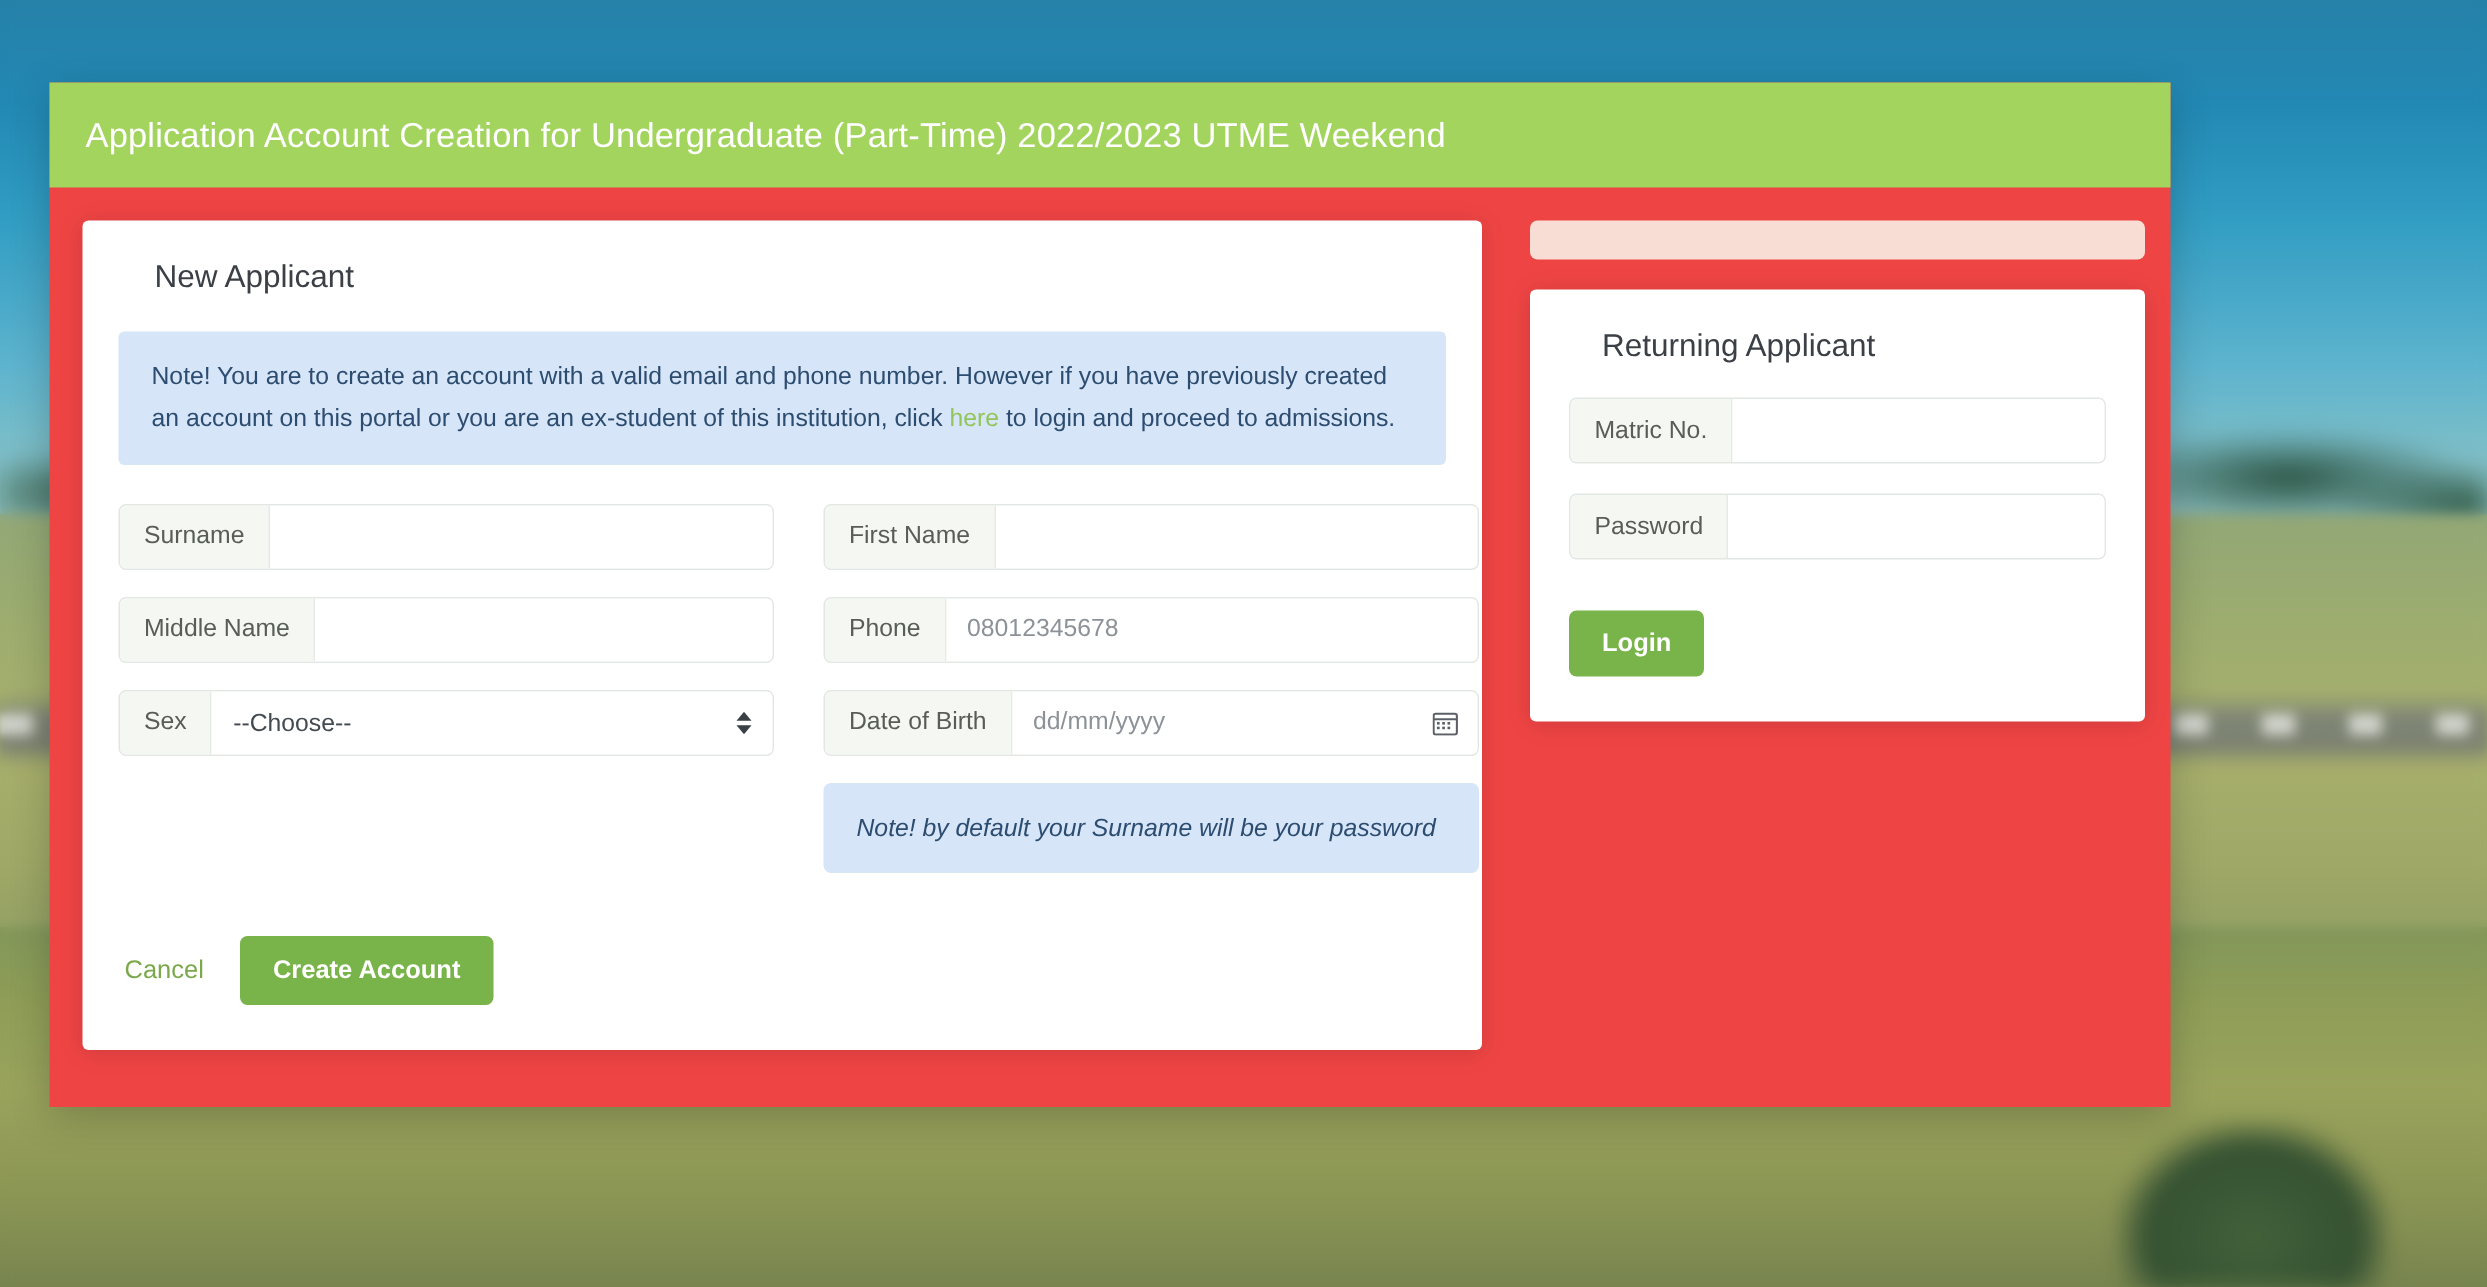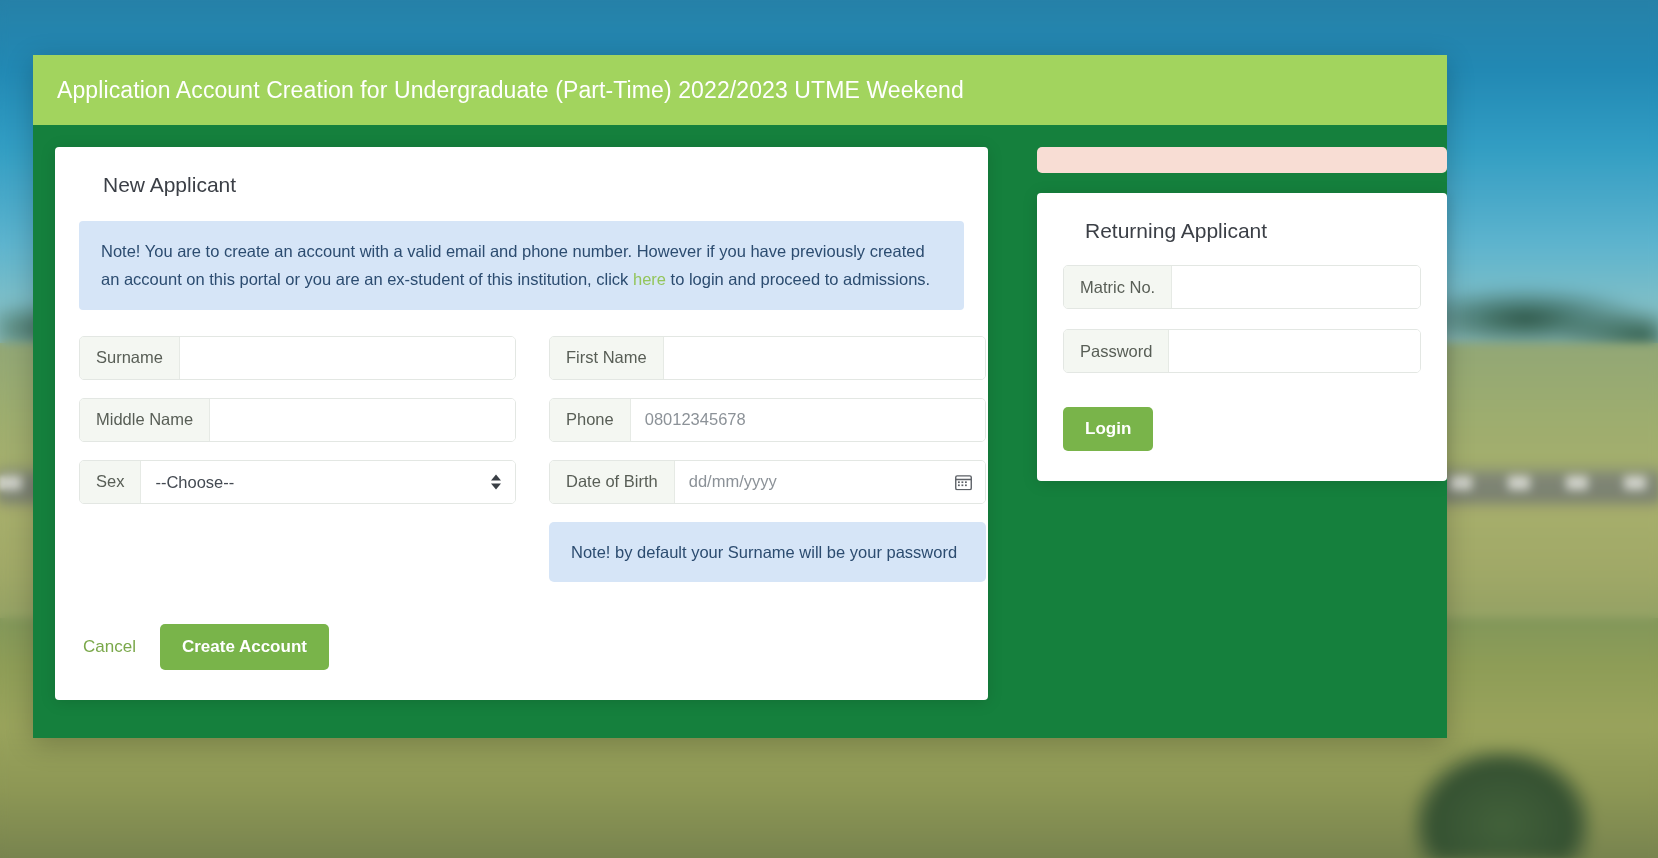--- a/index.html
+++ b/index.html
@@ -64,39 +64,39 @@
     position: absolute; inset: 0;
     backdrop-filter: blur(4px);
     background: rgba(255,255,255,.03);
   }
 
   
   .page-card {
     position: absolute;
     left: 33px; top: 55px;
     width: 1414px; height: 683px;
-    background: #15803d;
+    background: #ef4444;
     box-shadow: 0 6px 26px rgba(0,0,0,.22);
   }
   .page-header {
     height: 70px;
     background: #a2d45e;
     display: flex; align-items: center;
     padding-left: 24px;
   }
   .page-header .title {
     color: #ffffff;
     font-size: 23px;
     font-weight: 400;
     letter-spacing: .1px;
   }
   .page-body {
     display: flex;
     padding: 22px 0 0 0;
-    gap: 17px;
+    gap: 0;
   }
 
   
   .col-left { width: 977px; padding: 0 22px 0 22px; }
   .panel {
     background: #ffffff;
     border-radius: 4px;
     box-shadow: 0 2px 16px rgba(0,0,0,.13);
     padding: 26px 24px 30px 24px;
   }
@@ -194,20 +194,21 @@
   }
 
   .note-small {
     grid-column: 2;
     background: #d6e5f7;
     color: #2c4c70;
     border-radius: 5px;
     padding: 16px 22px;
     font-size: 16.5px;
     line-height: 1.72;
+    font-style: italic;
   }
 
   .actions {
     margin-top: 42px;
     display: flex; align-items: center; gap: 20px;
   }
   .btn-cancel {
     background: transparent;
     border: 0;
     color: #7aa84a;

